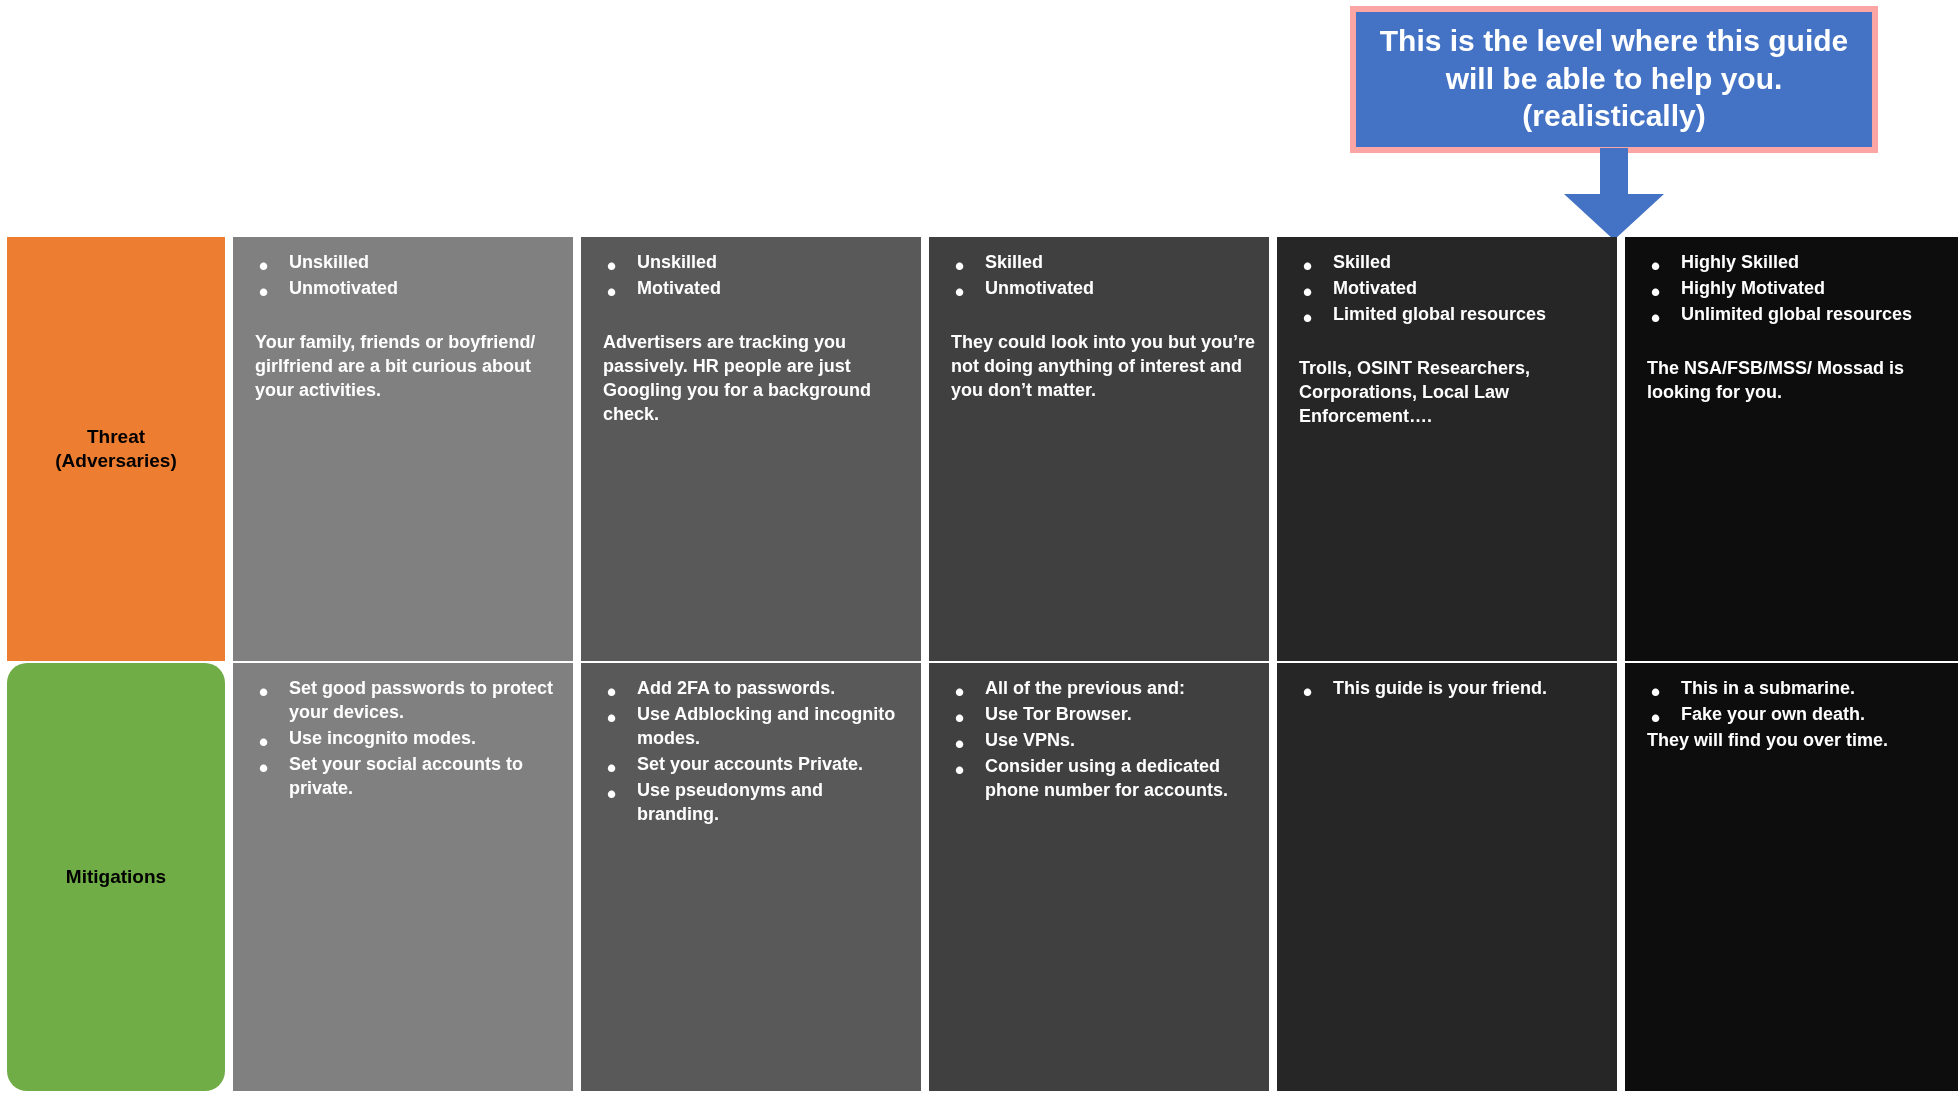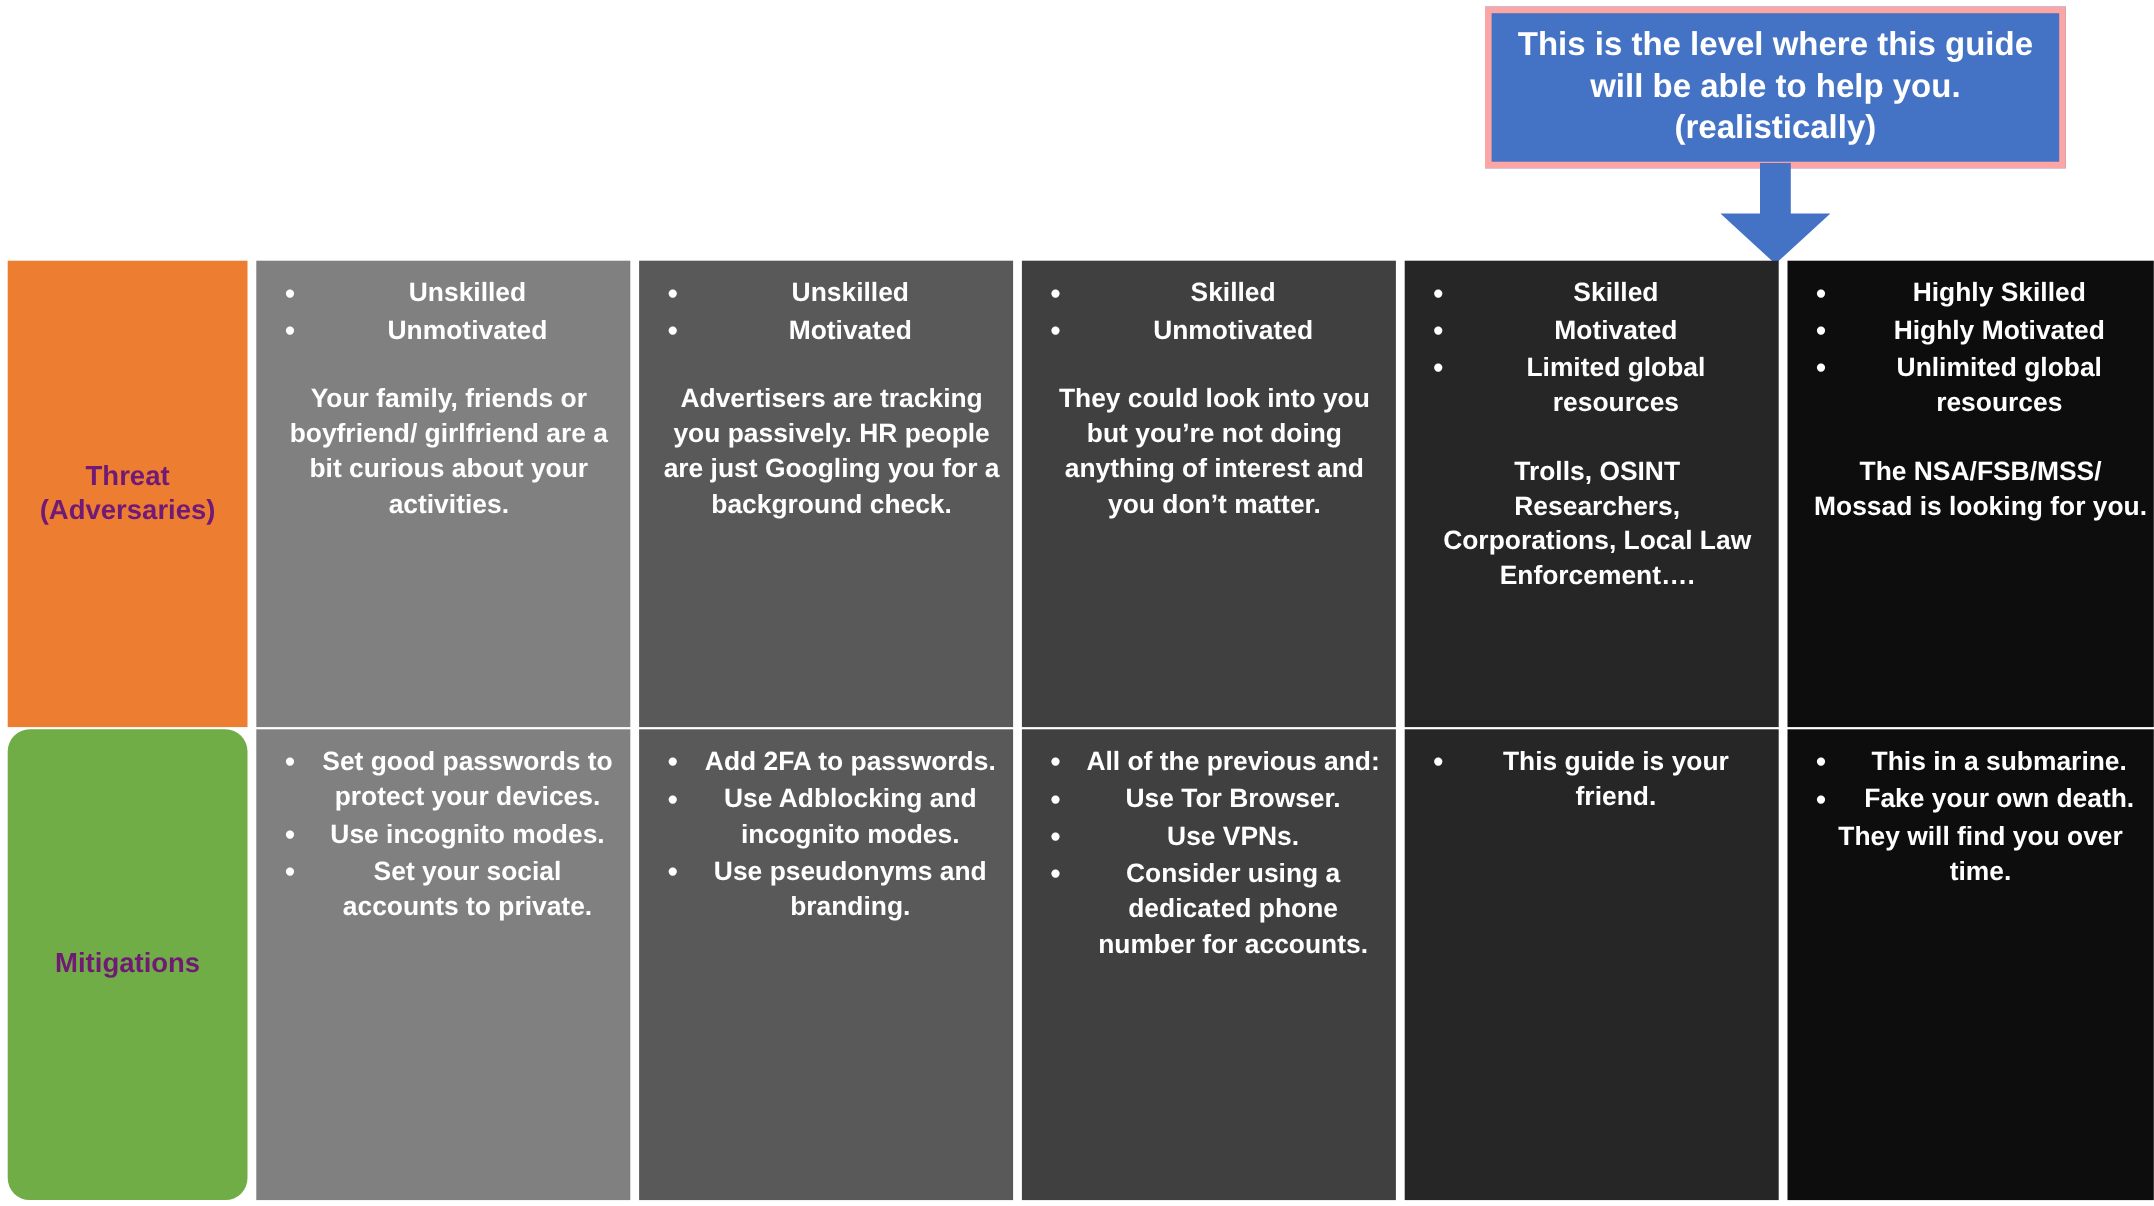--- a/index.html
+++ b/index.html
@@ -59,42 +59,41 @@
     row-gap: 2px;
   }
 
   .cell {
     box-sizing: border-box;
     overflow: hidden;
     position: relative;
   }
 
   .rowlabel {
-    color: #701a75;
+    color: #000000;
     font-weight: bold;
-    font-size: 25px;
+    font-size: 19px;
     line-height: 1.25;
     display: flex;
     align-items: center;
     justify-content: center;
     text-align: center;
     padding: 4px;
   }
   .rowlabel span { white-space: pre-line; }
 
   .label-threat { background: #ED7D31; }
   .label-mitig  { background: #70AD47; border-radius: 20px; }
 
   .content {
     color: #ffffff;
     font-weight: bold;
-    font-size: 24px;
+    font-size: 18px;
     line-height: 1.33;
     padding: 14px 12px 8px 22px;
-    text-align: center;
   }
   .content ul {
     margin: 0;
     padding: 0 0 0 34px;
     list-style: none;
   }
   .content li {
     position: relative;
     margin: 0 0 2px 0;
   }
@@ -193,20 +192,21 @@
       <li>Set good passwords to protect your devices.</li>
       <li>Use incognito modes.</li>
       <li>Set your social accounts to private.</li>
     </ul>
   </div>
 
   <div class="cell content bg-2">
     <ul>
       <li>Add 2FA to passwords.</li>
       <li>Use Adblocking and incognito modes.</li>
+      <li>Set your accounts Private.</li>
       <li>Use pseudonyms and branding.</li>
     </ul>
   </div>
 
   <div class="cell content bg-3">
     <ul>
       <li>All of the previous and:</li>
       <li>Use Tor Browser.</li>
       <li>Use VPNs.</li>
       <li>Consider using a dedicated phone number for accounts.</li>

